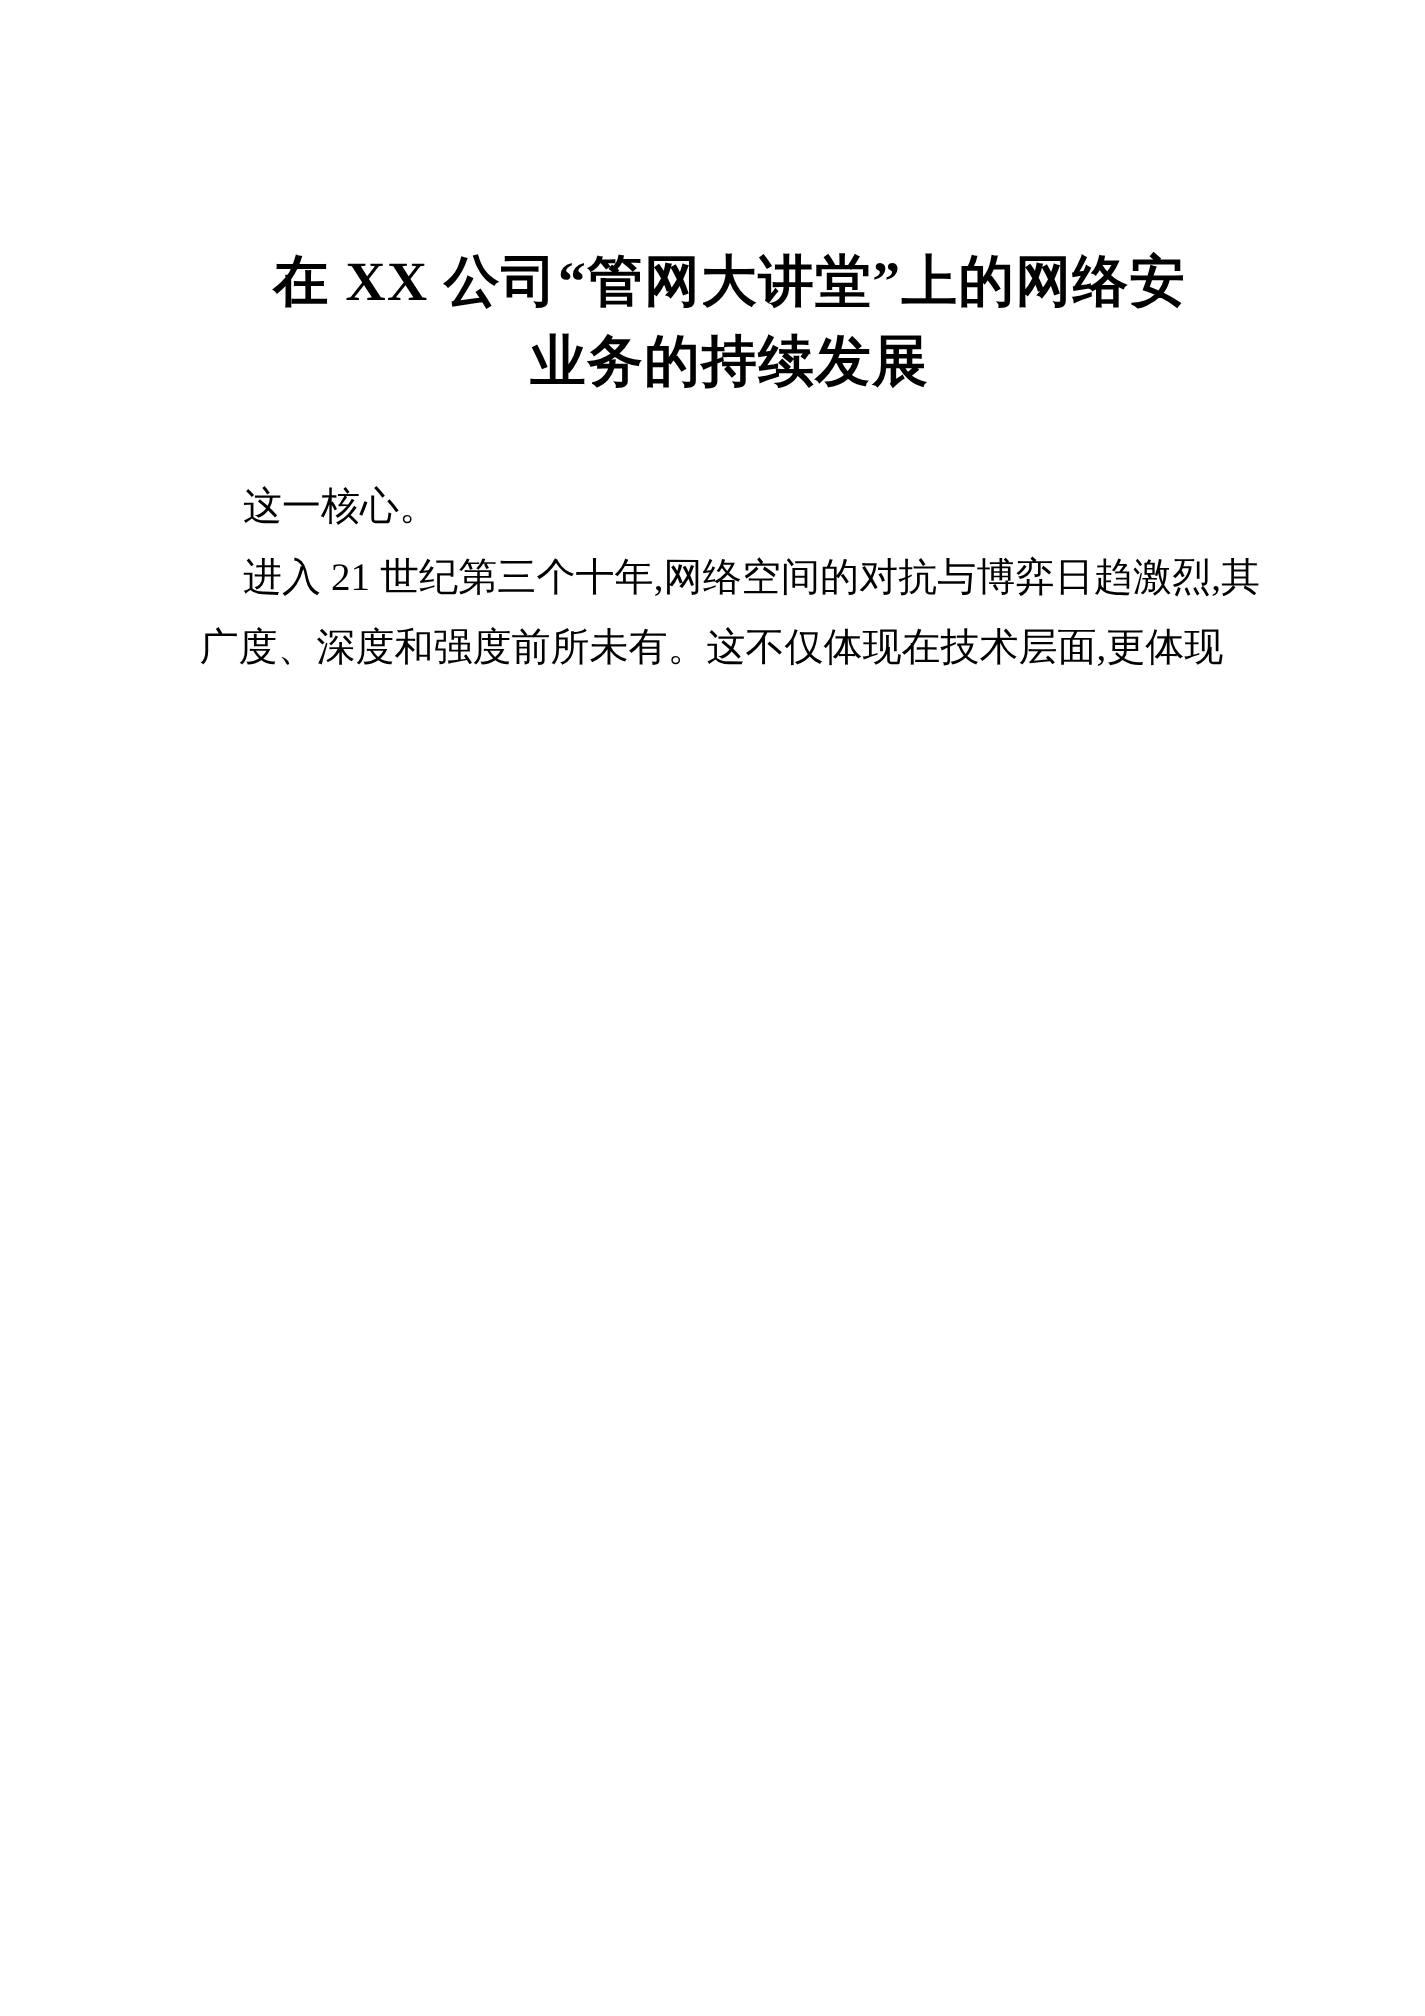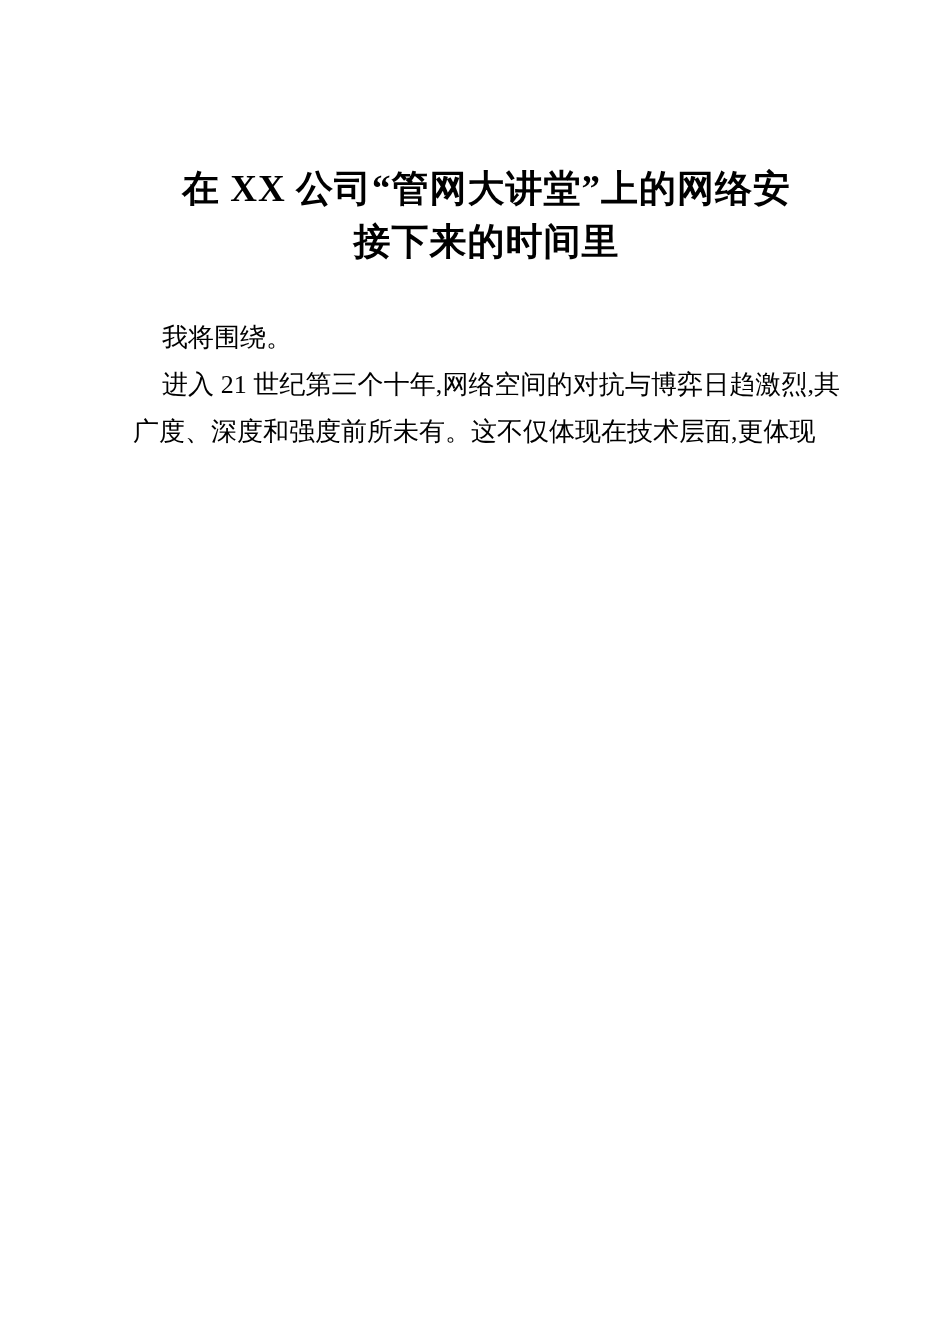--- a/index.html
+++ b/index.html
@@ -40,23 +40,23 @@
   .indent {
     text-indent: 29px;
   }
 </style>
 </head>
 <body>
 
 <div class="page">
   <h1 class="title">
     <span class="title-line">在 XX 公司“管网大讲堂”上的网络安</span>
-    <span class="title-line">接下来的时间里</span>
+    <span class="title-line">业务的持续发展</span>
   </h1>
 
 
-  <p class="para indent">我将围绕。</p>
+  <p class="para indent">这一核心。</p>
 
 
 
 
   <p class="para indent">进入 21 世纪第三个十年,网络空间的对抗与博弈日趋激烈,其广度、深度和强度前所未有。这不仅体现在技术层面,更体现</p>
 </div>
 
 </body></html>

